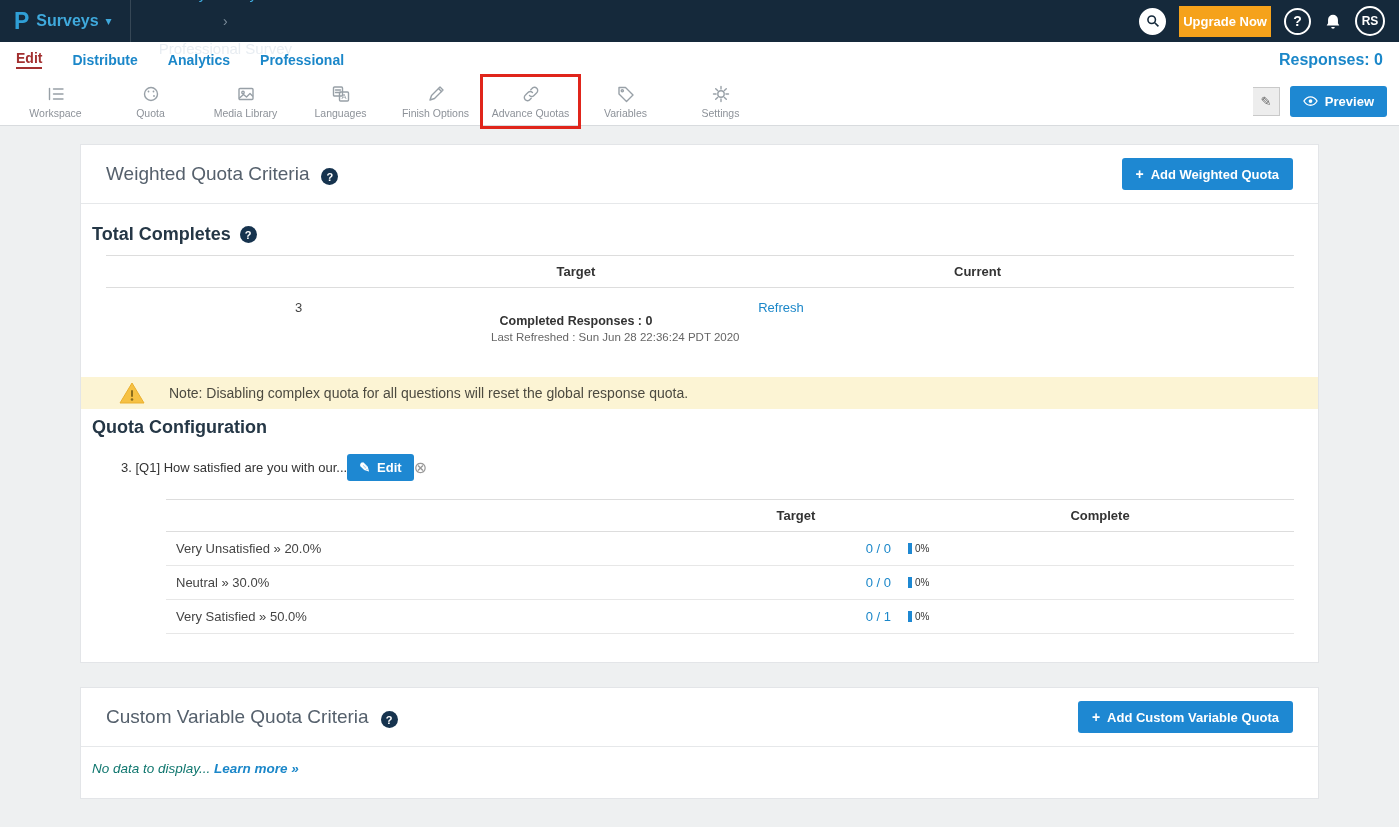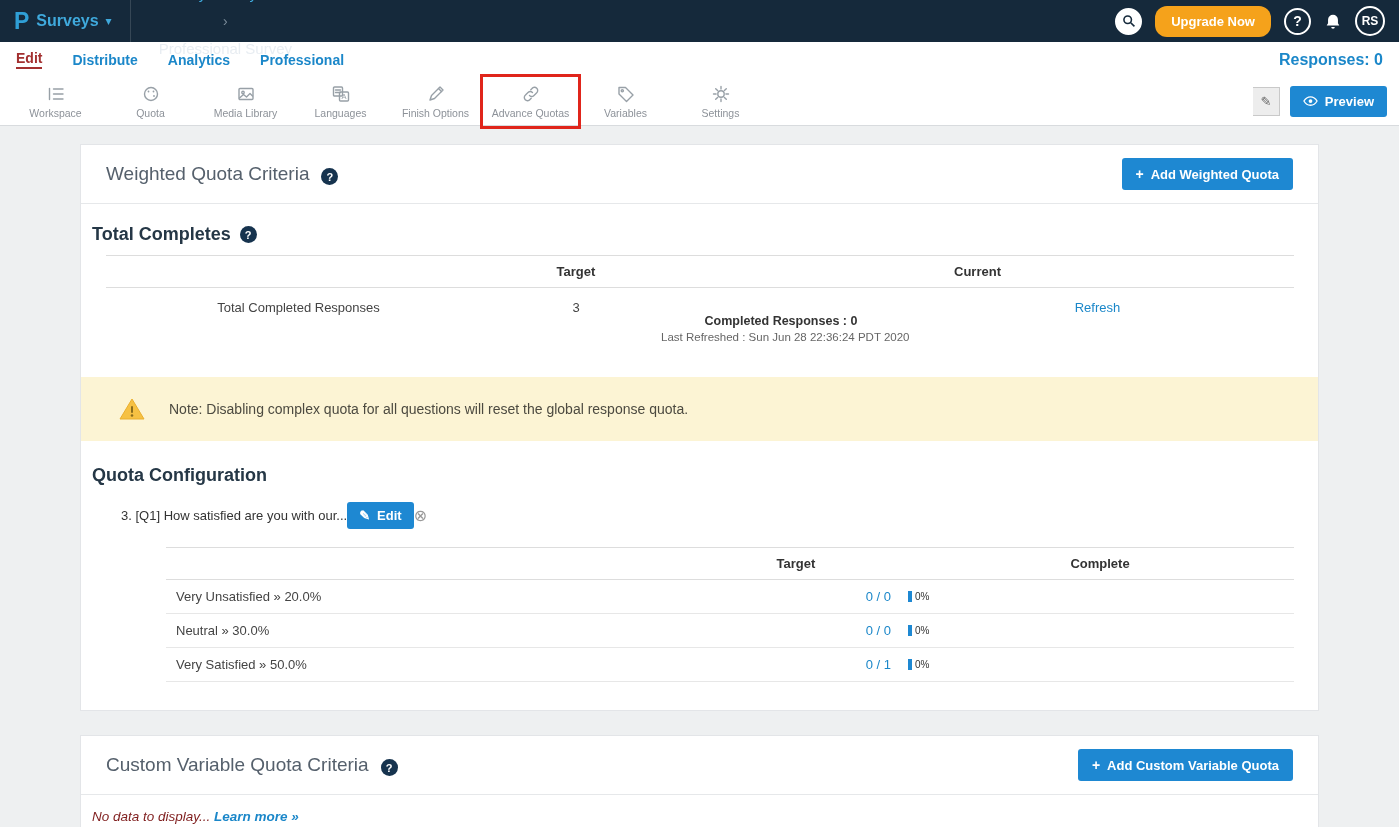--- a/index.html
+++ b/index.html
@@ -16,21 +16,21 @@
   .breadcrumb { display:flex; align-items:center; gap:11px; margin-left:28px; font-size:15px;flex-direction:column; }
   .breadcrumb .bc-parent { color:#3fa9dc; cursor:pointer; }
   .breadcrumb .sep { color:#7b8c9a; font-size:14px; }
   .breadcrumb .current { color:#e8edf2; }
   .top-actions { margin-left:auto; display:flex; align-items:center; gap:13px; padding-right:14px; }
   .round-btn { width:27px; height:27px; border-radius:50%; border:2px solid #fff; background:transparent;
                color:#fff; font-weight:bold; font-size:14px; display:flex; align-items:center;
                justify-content:center; cursor:pointer; flex:0 0 auto; }
   .search-btn { background:#fff; border-color:#fff; }
   .upgrade-btn { background:#f5a21b; color:#fff; border:none; font-weight:bold; font-size:13px;
-                 padding:8px 16px; border-radius:12px; cursor:pointer; font-family:inherit; }
+                 padding:8px 4px; border-radius:0; cursor:pointer; font-family:inherit; }
   .bell-btn { background:none; border:none; cursor:pointer; display:flex; padding:0; }
   .avatar { width:30px; height:30px; border-radius:50%; border:2px solid #fff; color:#fff;
             font-size:12px; font-weight:bold; display:flex; align-items:center; justify-content:center; cursor:pointer; }
 
   
   .tabs { height:35px; background:#fff; display:flex; align-items:center; padding:0 16px; gap:30px;
           font-size:14px; font-weight:bold; }
   .tab { color:#1b87c9; cursor:pointer; }
   .tab.active { color:#a33030; border-bottom:2px solid #a33030; padding-bottom:1px; }
   .responses { margin-left:auto; color:#1b87c9; font-size:16px; font-weight:bold; }
@@ -71,21 +71,21 @@
   .tc-table { margin:10px 24px 0 25px; font-size:13px; color:#444; }
   .tc-head { display:grid; grid-template-columns:385px 170px 1fr; border-top:1px solid #ddd;
              border-bottom:1px solid #ddd; padding:8px 0; font-weight:bold; color:#333; }
   .tc-head .th { text-align:center; }
   .tc-row { display:grid; grid-template-columns:385px 170px 240px 1fr; padding:12px 0 10px; align-items:start; }
   .tc-row .cell { text-align:center; }
   .completed-main { font-weight:bold; color:#333; font-size:12.5px; white-space:nowrap;margin-top:14px; }
   .completed-sub { color:#666; font-size:11.5px; margin-top:3px; white-space:nowrap; }
   .link { color:#1b87c9; cursor:pointer; }
 
-  .note-bar { margin-top:24px; background:#fcf4d4; display:flex; align-items:center; padding:20px 0; }
+  .note-bar { margin-top:24px; background:#fcf4d4; display:flex; align-items:center; padding:4px 0; }
   .warn-icon { margin-left:38px; display:flex; }
   .note-text { margin-left:24px; font-size:14px; color:#4c4a40; }
 
   .question-row { display:flex; align-items:center; margin:16px 0 0 40px; font-size:13px; color:#333; }
   .edit-btn { background:#1e88d2; color:#fff; border:none; border-radius:3px; font-size:13px; font-weight:bold;
               padding:6px 12px; display:flex; gap:7px; align-items:center; cursor:pointer; font-family:inherit; }
   .circle-x { color:#999; font-size:16px; cursor:pointer; background:none; border:none; line-height:1; }
 
   .qc-table { margin:18px 24px 28px 85px; font-size:13px; color:#444; }
   .qc-head { display:grid; grid-template-columns:520px 220px 1fr; padding:8px 0; border-top:1px solid #ddd;
@@ -93,21 +93,21 @@
   .qc-head .th { text-align:center; }
   .qc-row { display:grid; grid-template-columns:520px 220px 1fr; align-items:center; padding:9px 0;
             border-bottom:1px solid #e7e7e7; }
   .qc-row .cell-label { padding-left:10px; }
   .qc-row .cell-target { text-align:right; color:#1b87c9; padding-right:15px; }
   .pct { display:flex; align-items:center; gap:3px; padding-left:2px; }
   .pct-bar { width:4px; height:11px; background:#1e88d2; }
   .pct-text { font-size:10px; color:#333; }
 
   .card-body-empty { padding:14px 25px 22px 11px; font-size:13.5px; }
-  .no-data { font-style:italic; color:#7f1d1d; }
+  .no-data { font-style:italic; color:#0f766e; }
   .learn-more { font-weight:bold; color:#1b87c9; cursor:pointer; font-style:italic; }
 </style>
 </head>
 <body>
 
 <div>
 
   <header class="topbar">
     <div class="brand">
       <span class="logo-p">P</span>
@@ -267,21 +267,20 @@
         <span class="qbadge">?</span>
       </h2>
 
       <div class="tc-table">
         <div class="tc-head">
           <span></span>
           <span class="th">Target</span>
           <span class="th">Current</span>
         </div>
         <div class="tc-row">
-          <span class="cell">Total Completed Responses</span>
           <span class="cell">3</span>
           <span class="cell">
             <div class="completed-main">Completed Responses : 0</div>
             <div class="completed-sub">Last Refreshed : Sun Jun 28 22:36:24 PDT 2020</div>
           </span>
           <span class="cell">
             <span class="link">Refresh</span>
           </span>
         </div>
       </div>
@@ -290,21 +289,21 @@
         <span class="warn-icon">
           <svg width="26" height="24" viewBox="0 0 26 24">
               <path d="M13 2L25 22H1z" fill="#f6c143" stroke="#eaaf2f"></path>
               <rect x="12" y="9" width="2" height="7" rx="1" fill="#8a6d1d"></rect>
               <circle cx="13" cy="18.5" r="1.3" fill="#8a6d1d"></circle>
             </svg>
         </span>
         <span class="note-text">Note: Disabling complex quota for all questions will reset the global response quota.</span>
       </div>
 
-      <h2 class="section-title" style="padding-top:24px;">
+      <h2 class="section-title" style="padding-top:8px;">
         <span>Quota Configuration</span>
       </h2>
 
       <div class="question-row">
         <span>3. [Q1] How satisfied are you with our...</span>
         <button class="edit-btn">
           <span>✎</span>
           <span>Edit</span>
         </button>
         <button class="circle-x">⊗</button>

